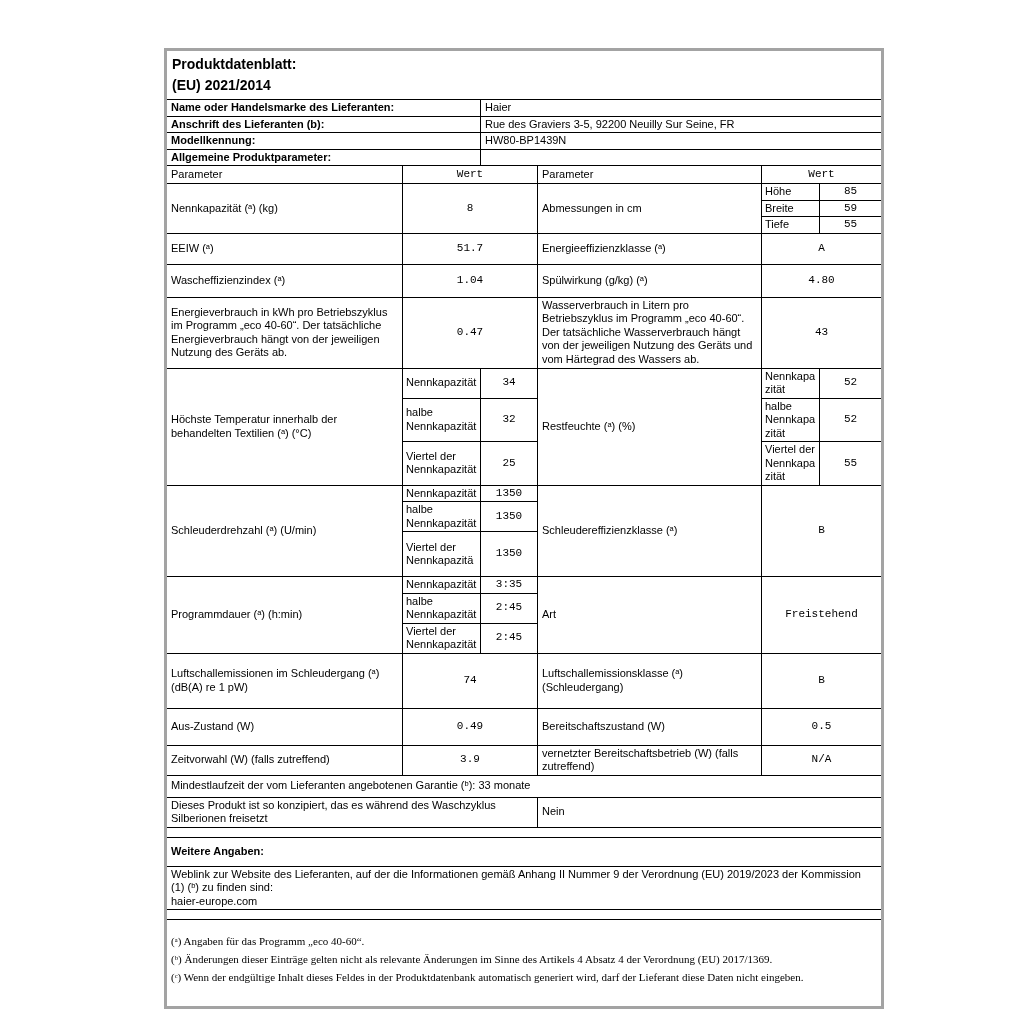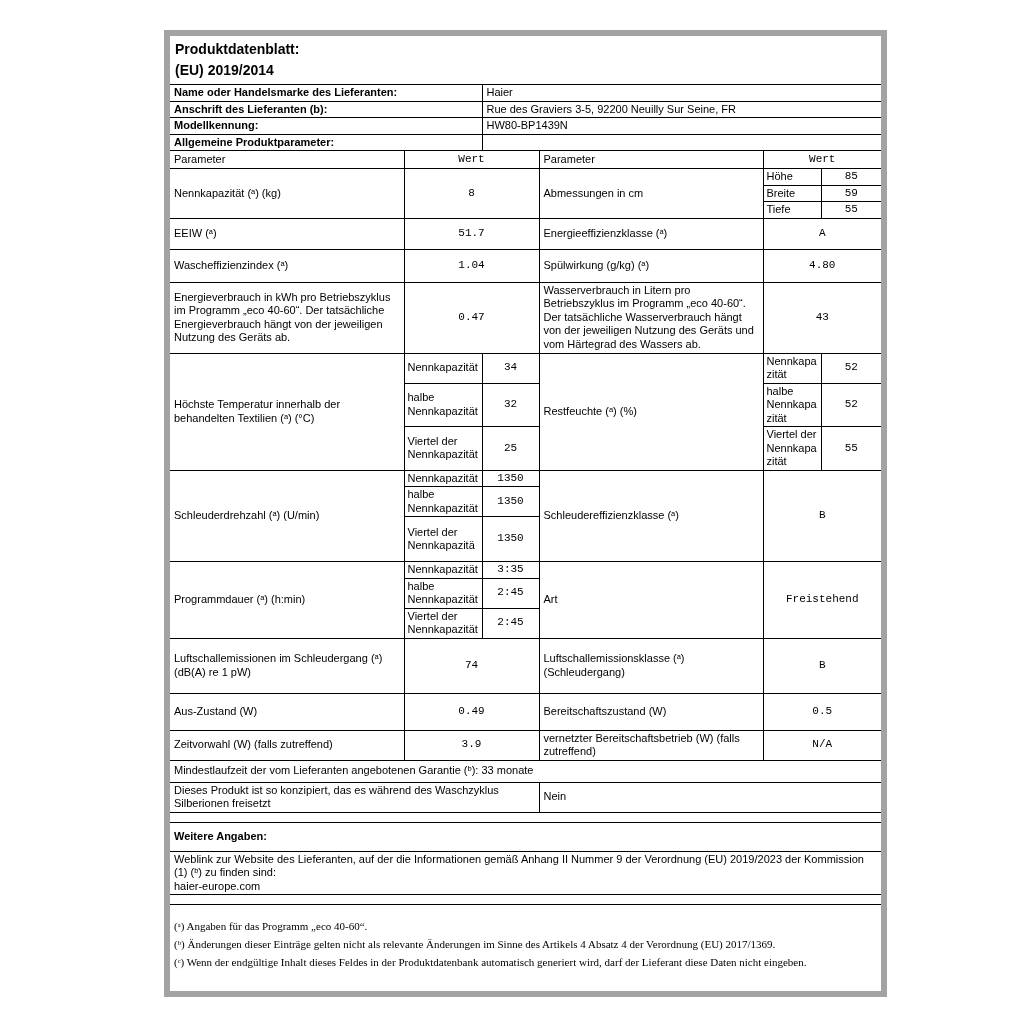--- a/index.html
+++ b/index.html
@@ -6,21 +6,22 @@
   body {
     width: 1024px; height: 1024px; position: relative;
     font-family: "Liberation Sans", "DejaVu Sans", sans-serif;
     color: #000;
   }
   .sheet { position: absolute; left: 164px; top: 30px; }
   table.ds {
     border-collapse: collapse;
     table-layout: fixed;
     width: 717px;
-    border: 6px solid #a3a3a3;
+    border: 3px solid #a3a3a3;
+    margin-top: 18px;
   }
   table.ds td {
     border: 1px solid #000;
     font-size: 11px;
     line-height: 13.5px;
     padding: 1px 4px;
     vertical-align: middle;
     overflow-wrap: break-word;
     word-wrap: break-word;
   }
@@ -45,21 +46,21 @@
         <col style="width:57px">
       <col style="width:224px">
         <col style="width:58px">
         <col style="width:63px">
     </colgroup>
 
     <tbody>
         <tr style="height:50px">
       <td colspan="6" class="title-cell">
         <div>Produktdatenblatt:</div>
-        <div>(EU) 2019/2014</div>
+        <div>(EU) 2021/2014</div>
       </td>
     </tr>
 
     <tr style="height:13px">
       <td colspan="2" class="b">Name oder Handelsmarke des Lieferanten:</td>
       <td colspan="4">Haier</td>
     </tr>
     <tr style="height:14px">
       <td colspan="2" class="b">Anschrift des Lieferanten (b):</td>
       <td colspan="4">Rue des Graviers 3-5, 92200 Neuilly Sur Seine, FR</td>

